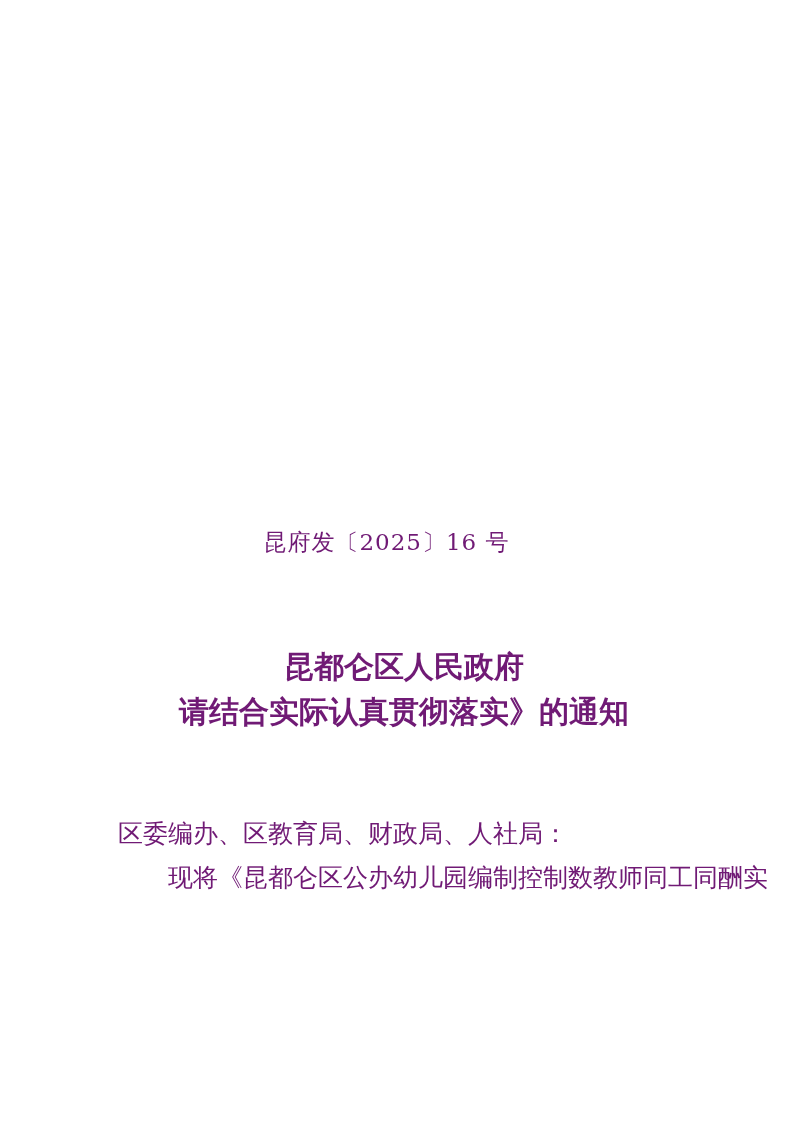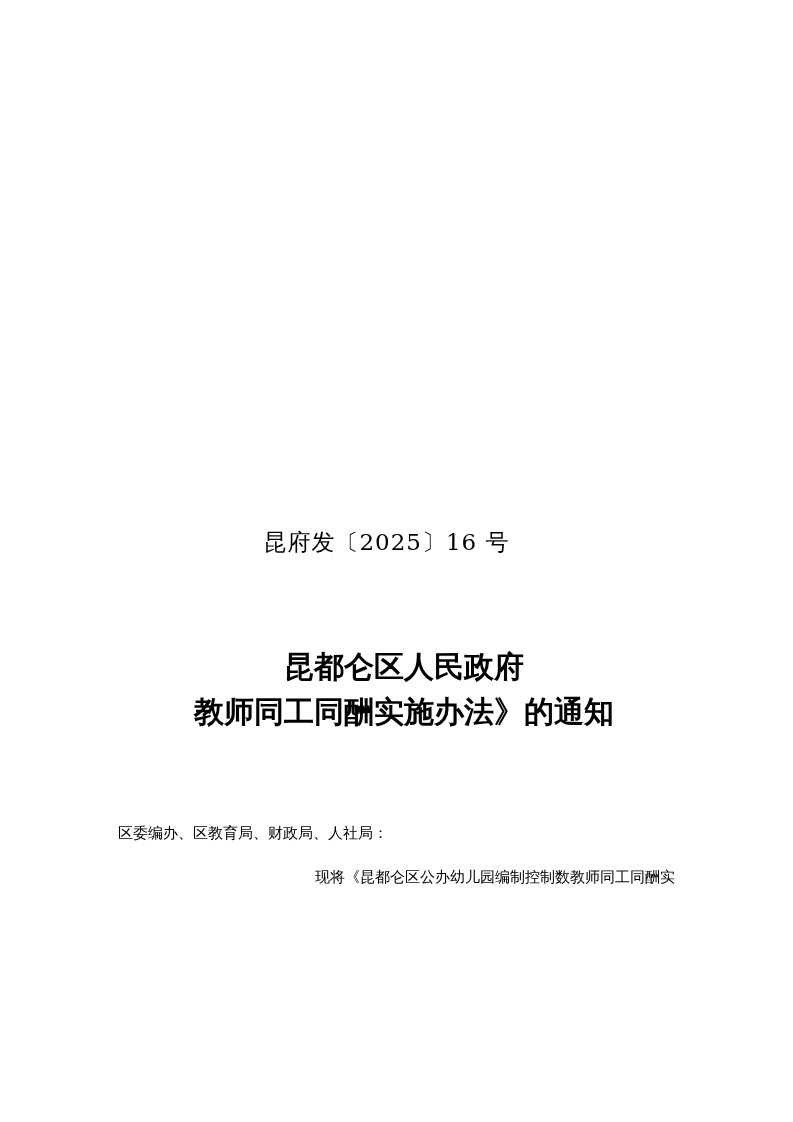--- a/index.html
+++ b/index.html
@@ -5,21 +5,21 @@
   html, body {
     margin: 0;
     padding: 0;
     background: #ffffff;
   }
   .page {
     position: relative;
     width: 773px;
     height: 1122px;
     background: #ffffff;
-    color: #000000;
+    color: #701a75;
     font-family: "Liberation Sans", sans-serif;
     overflow: hidden;
     border-radius: 10px;
   }
   .doc-number {
     position: absolute;
     top: 527px;
     left: 0;
     width: 100%;
     text-align: center;
@@ -41,42 +41,42 @@
   }
   .title-line {
     white-space: nowrap;
     padding-left: 35px;
   }
   .body-block {
     position: absolute;
     top: 811px;
     left: 118px;
     width: 557px;
-    font-size: 15px;
+    font-size: 25px;
     line-height: 44px;
     text-align: left;
   }
   .body-line {
     white-space: nowrap;
   }
   .body-line.indent {
     text-indent: 2em;
     text-align: right;
   }
 </style>
 </head>
 <body>
 
 <div class="page">
 
   <div class="doc-number">昆府发〔2025〕16 号</div>
 
   <div class="title-block">
     <div class="title-line">昆都仑区人民政府</div>
-    <div class="title-line">教师同工同酬实施办法》的通知</div>
+    <div class="title-line">请结合实际认真贯彻落实》的通知</div>
   </div>
 
   <div class="body-block">
     <div class="body-line">区委编办、区教育局、财政局、人社局：</div>
     <div class="body-line indent">现将《昆都仑区公办幼儿园编制控制数教师同工同酬实</div>
   </div>
 
 </div>
 
 </body></html>

